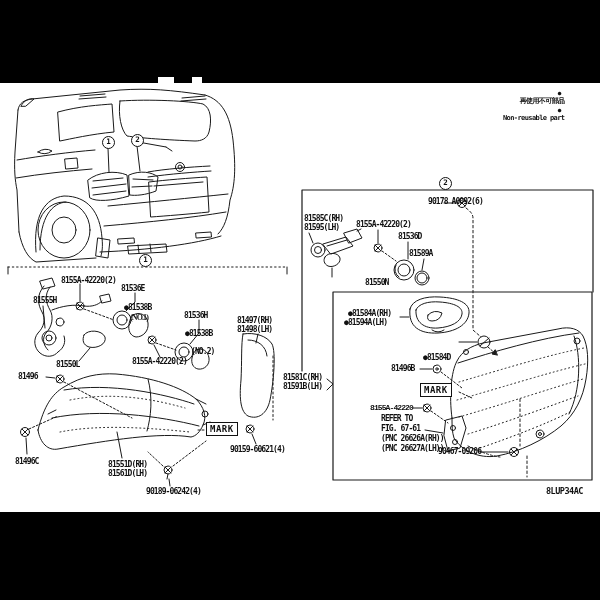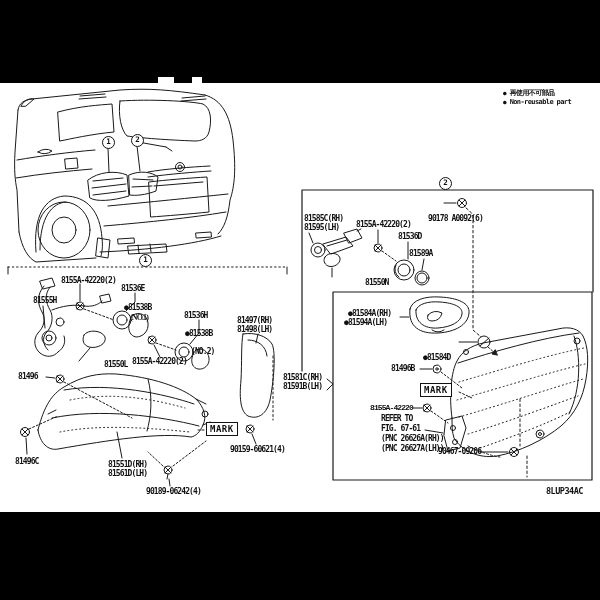--- a/index.html
+++ b/index.html
@@ -12,21 +12,21 @@
   svg.linework{position:absolute;left:0;top:0;z-index:1;}
   .lbl{position:absolute;font:700 8px "DejaVu Sans Mono",monospace;letter-spacing:-0.9px;
        color:#111;white-space:pre;z-index:2;line-height:9px;}
   .circ{position:absolute;width:11px;height:11px;border:1.2px solid #111;border-radius:50%;
         background:#fff;font:700 7.5px "DejaVu Sans Mono",monospace;text-align:center;
         line-height:10px;color:#111;z-index:3;}
   .markbox{position:absolute;border:1.5px solid #111;background:#fff;color:#111;
            font:700 9px "DejaVu Sans Mono",monospace;letter-spacing:0.5px;
            padding:1px 3px;z-index:3;line-height:10px;}
   .legend{position:absolute;left:503px;top:89px;z-index:2;color:#111;}
-  .legend-row{display:flex;align-items:flex-start;margin-bottom:1px;}
+  .legend-row{display:flex;align-items:flex-end;margin-bottom:1px;flex-direction:column;}
   .legend .sym{font-size:6px;margin-right:3px;line-height:8px;}
   .legend .txt{font:700 7px "DejaVu Sans Mono",monospace;letter-spacing:-0.6px;line-height:8px;}
   .code{position:absolute;left:546px;top:486px;font:700 8.5px "DejaVu Sans Mono",monospace;
         letter-spacing:-0.5px;color:#111;z-index:2;}
 </style>
 </head>
 <body>
 
 <div class="screen">
 
@@ -292,30 +292,30 @@
   <div class="lbl" style="left:61px;top:276px;">8155A-42220(2)</div>
   <div class="lbl" style="left:33px;top:296px;">81555H</div>
   <div class="lbl" style="left:121px;top:284px;">81536E</div>
   <div class="lbl" style="left:124px;top:303px;">●81538B</div>
   <div class="lbl" style="left:130px;top:313px;font-family:Liberation Serif, serif;">(NO.1)</div>
   <div class="lbl" style="left:184px;top:311px;">81536H</div>
   <div class="lbl" style="left:185px;top:329px;">●81538B</div>
   <div class="lbl" style="left:191px;top:339px;margin-top:8px;">(NO.2)</div>
   <div class="lbl" style="left:237px;top:316px;">81497(RH)</div>
   <div class="lbl" style="left:237px;top:325px;">81498(LH)</div>
-  <div class="lbl" style="left:56px;top:360px;margin-left:48px;">81550L</div>
+  <div class="lbl" style="left:56px;top:360px;">81550L</div>
   <div class="lbl" style="left:132px;top:357px;">8155A-42220(2)</div>
   <div class="lbl" style="left:18px;top:372px;">81496</div>
   <div class="lbl" style="left:15px;top:457px;">81496C</div>
   <div class="lbl" style="left:108px;top:460px;">81551D(RH)</div>
   <div class="lbl" style="left:108px;top:469px;">81561D(LH)</div>
   <div class="lbl" style="left:146px;top:487px;">90189-06242(4)</div>
   <div class="lbl" style="left:230px;top:445px;">90159-60621(4)</div>
 
-  <div class="lbl" style="left:390px;top:214px;padding-left:38px;">90178 A0092(6)</div>
+  <div class="lbl" style="left:390px;top:197px;padding-left:38px;">90178 A0092(6)</div>
   <div class="lbl" style="left:304px;top:214px;">81585C(RH)</div>
   <div class="lbl" style="left:304px;top:223px;">81595(LH)</div>
   <div class="lbl" style="left:356px;top:220px;">8155A-42220(2)</div>
   <div class="lbl" style="left:398px;top:232px;">81536D</div>
   <div class="lbl" style="left:409px;top:249px;">81589A</div>
   <div class="lbl" style="left:321px;top:278px;margin-left:44px;">81550N</div>
   <div class="lbl" style="left:348px;top:309px;">●81584A(RH)</div>
   <div class="lbl" style="left:344px;top:318px;">●81594A(LH)</div>
   <div class="lbl" style="left:423px;top:353px;">●81584D</div>
   <div class="lbl" style="left:391px;top:364px;">81496B</div>

